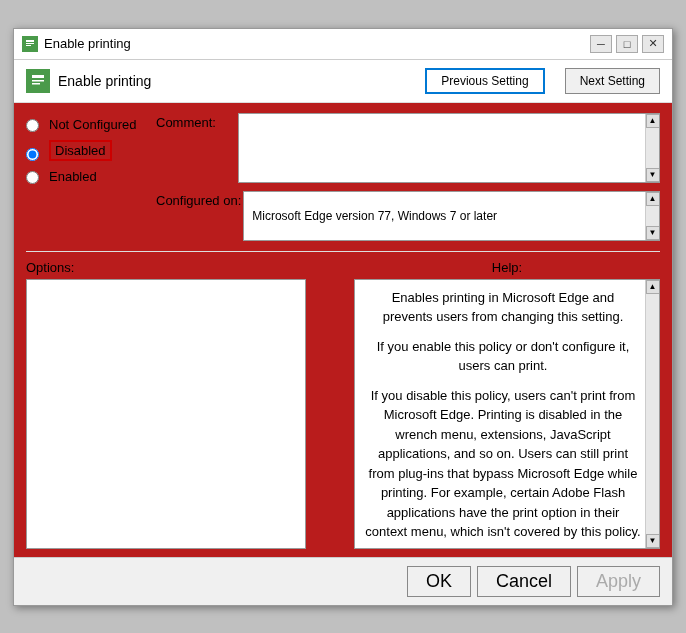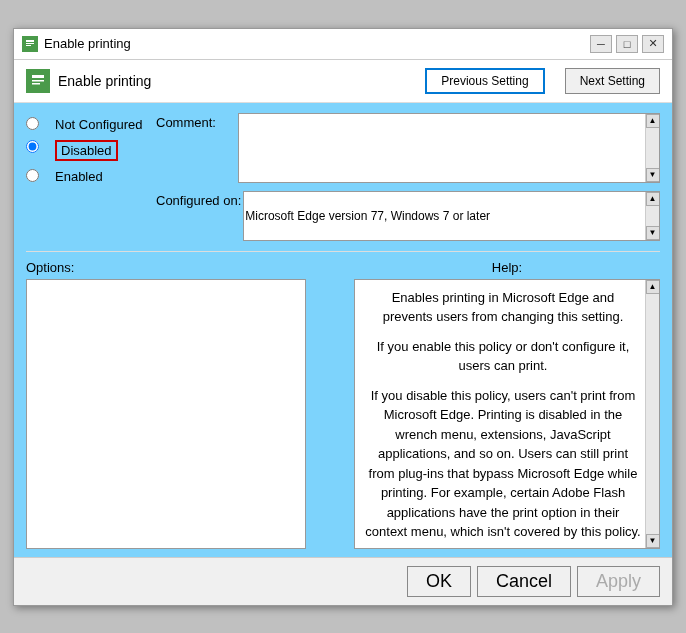--- a/index.html
+++ b/index.html
@@ -14,21 +14,21 @@
       background: #c0c0c0;
       display: flex;
       justify-content: center;
       align-items: center;
       width: 686px;
       height: 633px;
     }
 
     .window {
       width: 660px;
-      background: #7dd3fc;
+      background: #b91c1c;
       border: 1px solid #999;
       box-shadow: 2px 2px 8px rgba(0,0,0,0.4);
     }
 
     .title-bar {
       background: #fff;
       border-bottom: 1px solid #ccc;
       display: flex;
       align-items: center;
       padding: 6px 8px;
@@ -139,22 +139,22 @@
 
     .radio-group {
       display: flex;
       flex-direction: column;
       gap: 8px;
       margin-top: 4px;
     }
 
     .radio-item {
       display: flex;
-      align-items: flex-start;
-      gap: 16px;
+      align-items: flex-end;
+      gap: 10px;
       cursor: pointer;
     }
 
     .radio-item input[type="radio"] {
       cursor: pointer;
       margin: 0;
     }
 
     .radio-label {
       font-size: 13px;
@@ -204,21 +204,21 @@
       height: 70px;
     }
 
     .supported-box {
       height: 50px;
       display: flex;
       align-items: center;
     }
 
     .supported-text {
-      padding: 6px 1px;
+      padding: 6px 8px;
       font-size: 12px;
       color: #000;
     }
 
     .scrollbar-v {
       position: absolute;
       right: 0;
       top: 0;
       bottom: 0;
       width: 14px;

